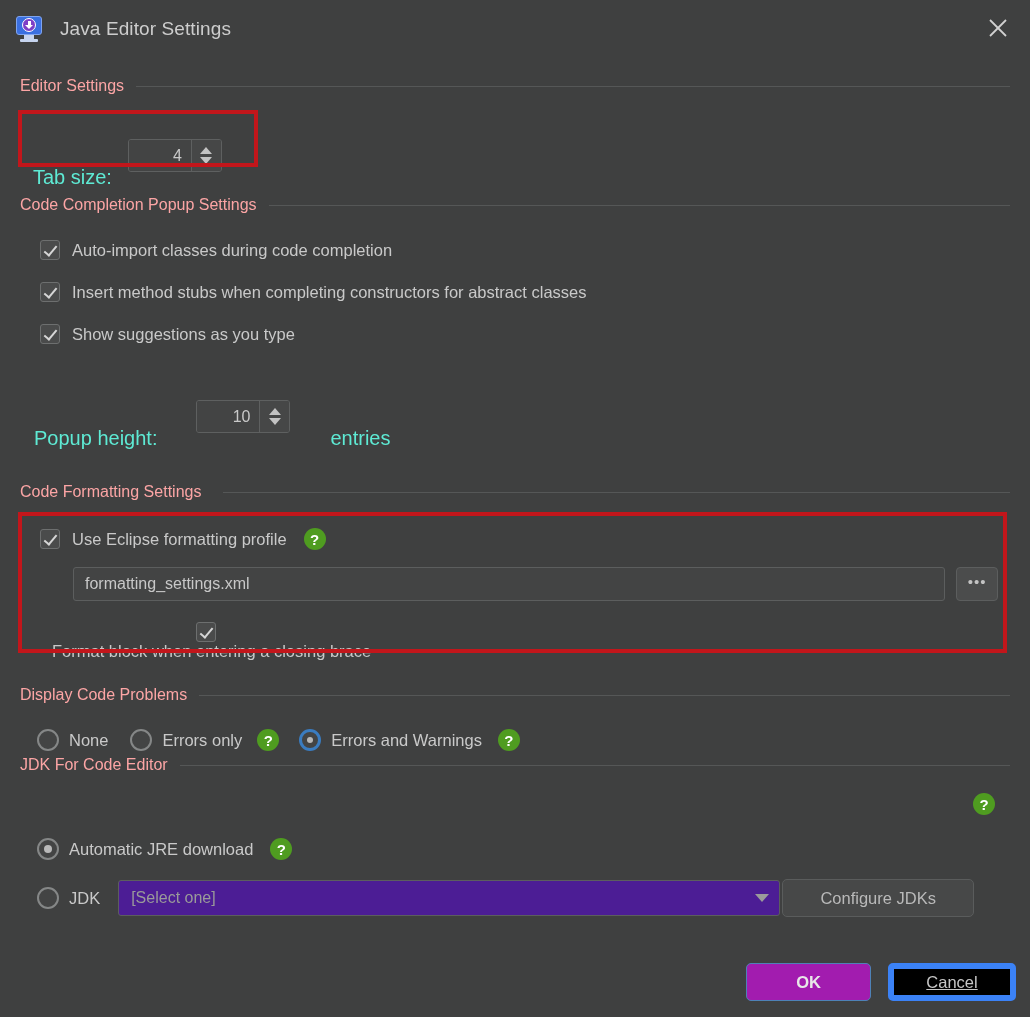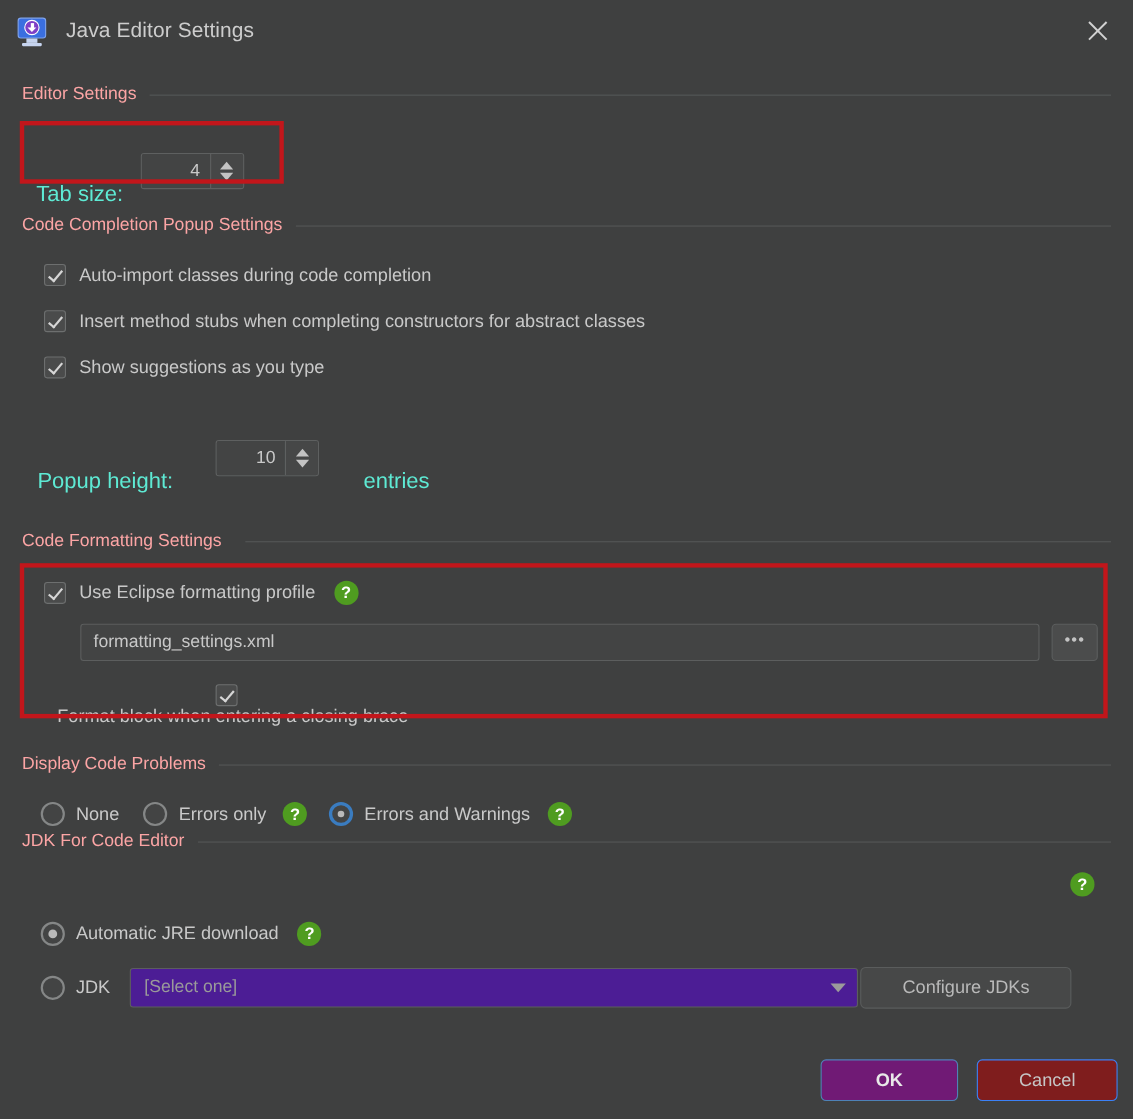--- a/index.html
+++ b/index.html
@@ -225,29 +225,30 @@
   
   .btn {
     height: 38px;
     border-radius: 5px;
     display: flex; align-items: center; justify-content: center;
     font-size: 16.5px;
     cursor: pointer;
     white-space: nowrap;
   }
   .btn.primary {
-    background: #701a75;
+    background: #a21caf;
     border: 1px solid #4e82b6;
     color: #e8e8e8;
     font-weight: bold;
   }
   .btn.secondary {
-    background: #7f1d1d;
-    border: 1px solid #3b82f6;
+    background: #000000;
+    border: 6px solid #3b82f6;
     color: #c6c6c6;
+    text-decoration: underline;
   }
   .btn.wide-sec {
     background: #474848;
     border: 1px solid #5a5c5c;
     color: #b9b9b9;
   }
 
   
   .redbox {
     position: absolute;

